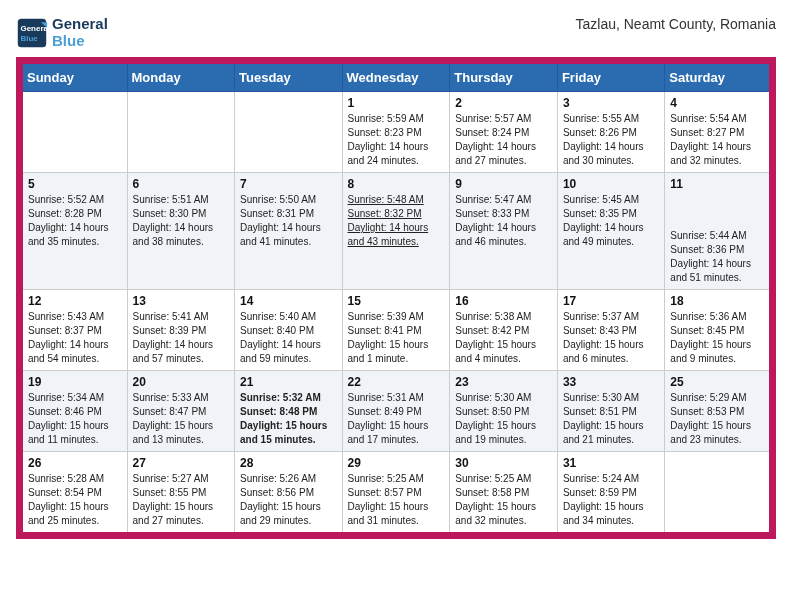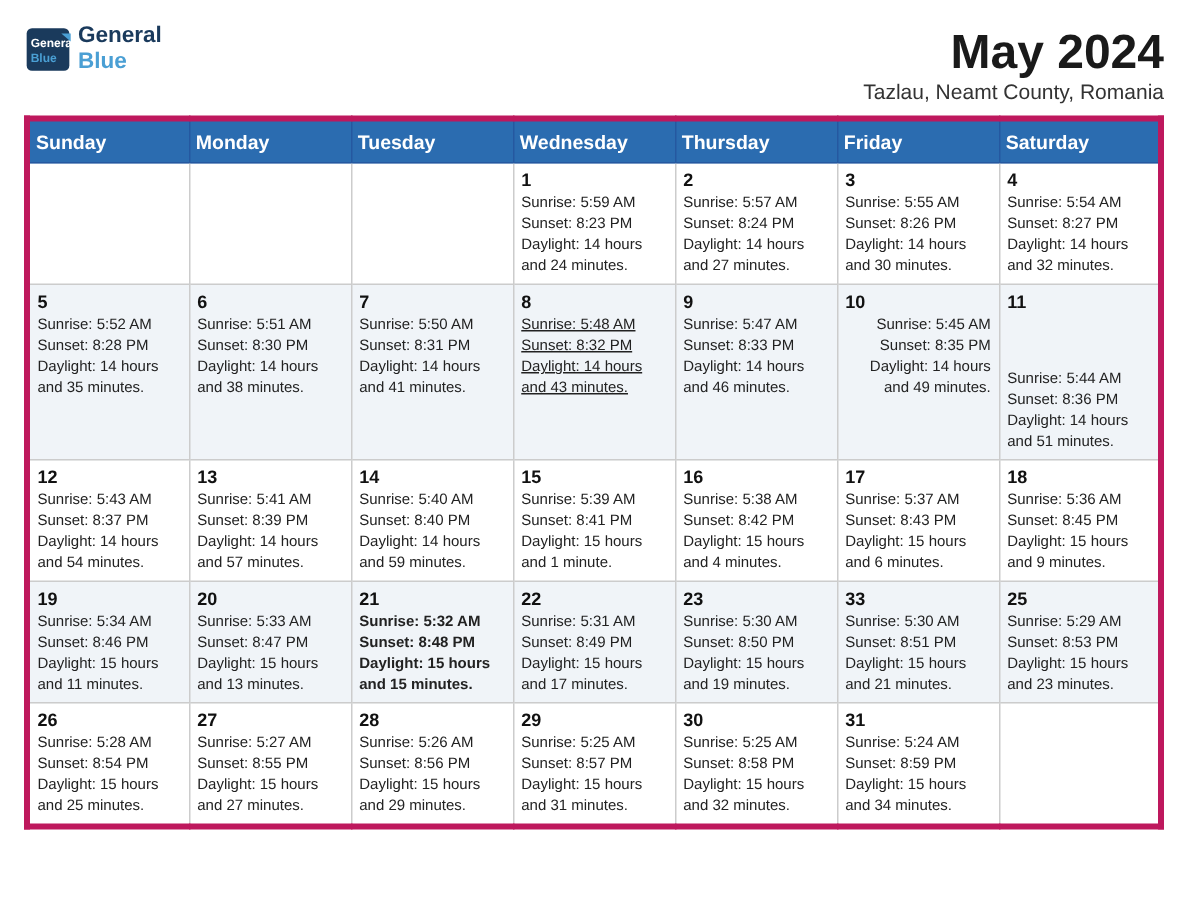--- a/index.html
+++ b/index.html
@@ -39,21 +39,21 @@
       font-weight: bold;
       color: #1a1a1a;
     }
     .location {
       font-size: 14px;
       color: #333;
     }
     .calendar {
       width: 100%;
       border-collapse: collapse;
-      border: 4px solid #be185d;
+      border: 7px solid #be185d;
     }
     .calendar th {
       background: #2b6cb0;
       color: #fff;
       font-size: 13px;
       font-weight: bold;
       padding: 6px 4px;
       text-align: left;
       border: 1px solid #2558a0;
     }
@@ -98,21 +98,20 @@
       <text x="5" y="16" font-size="9" fill="white" font-weight="bold" font-family="Arial">General</text>
       <text x="5" y="27" font-size="9" fill="#4a9fd4" font-weight="bold" font-family="Arial">Blue</text>
       <polygon points="28,6 35,12 35,6" fill="#4a9fd4"></polygon>
     </svg>
     <div style="display:flex;flex-direction:column;line-height:1.2;">
       <span class="logo-text" style="font-size:15px;color:#1a3a5c;font-weight:bold;">General</span>
       <span class="logo-text" style="font-size:15px;color:#4a9fd4;font-weight:bold;">Blue</span>
     </div>
   </div>
   <div class="title-block">
-    <div class="month-year">May 2024</div>
     <div class="location">Tazlau, Neamt County, Romania</div>
   </div>
 </div>
 
 <table class="calendar">
   <thead>
     <tr>
     <th>Sunday</th>
         <th>Monday</th>
         <th>Tuesday</th>
@@ -187,21 +186,21 @@
         </td>
         <td>
           <div class="day-num">9</div>
           <div class="cell-content" style="white-space: pre-line;">Sunrise: 5:47 AM
 Sunset: 8:33 PM
 Daylight: 14 hours
 and 46 minutes.</div>
         </td>
         <td>
           <div class="day-num">10</div>
-          <div class="cell-content" style="white-space: pre-line; text-align: right;">Sunrise: 5:45 AM
+          <div class="cell-content" style="white-space: pre-line;">Sunrise: 5:45 AM
 Sunset: 8:35 PM
 Daylight: 14 hours
 and 49 minutes.</div>
         </td>
         <td>
           <div class="day-num">11</div>
           <div class="cell-content" style="white-space: pre-line; margin-top: 38px;">Sunrise: 5:44 AM
 Sunset: 8:36 PM
 Daylight: 14 hours
 and 51 minutes.</div>

